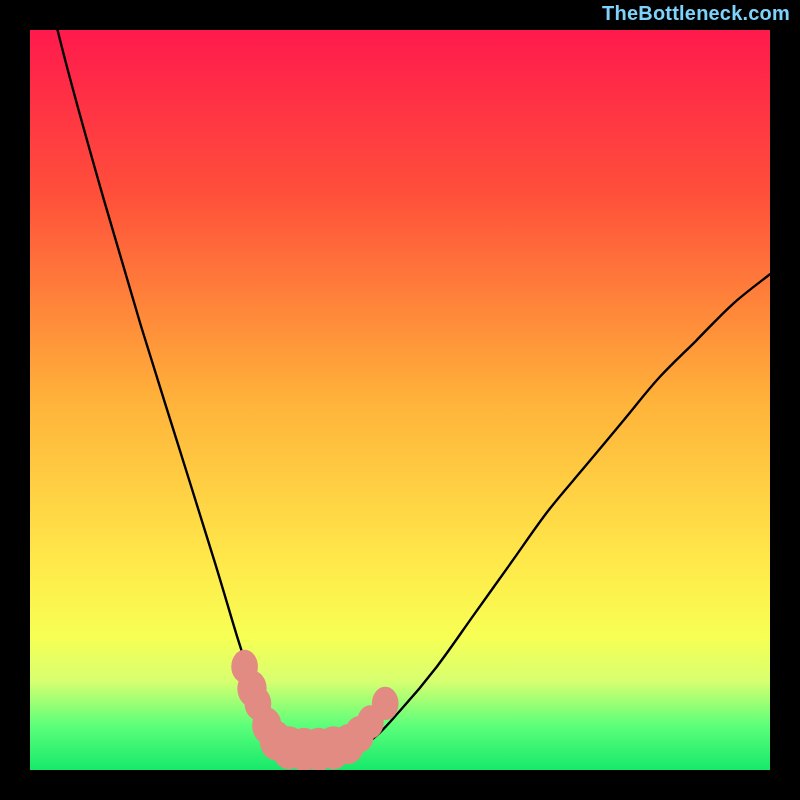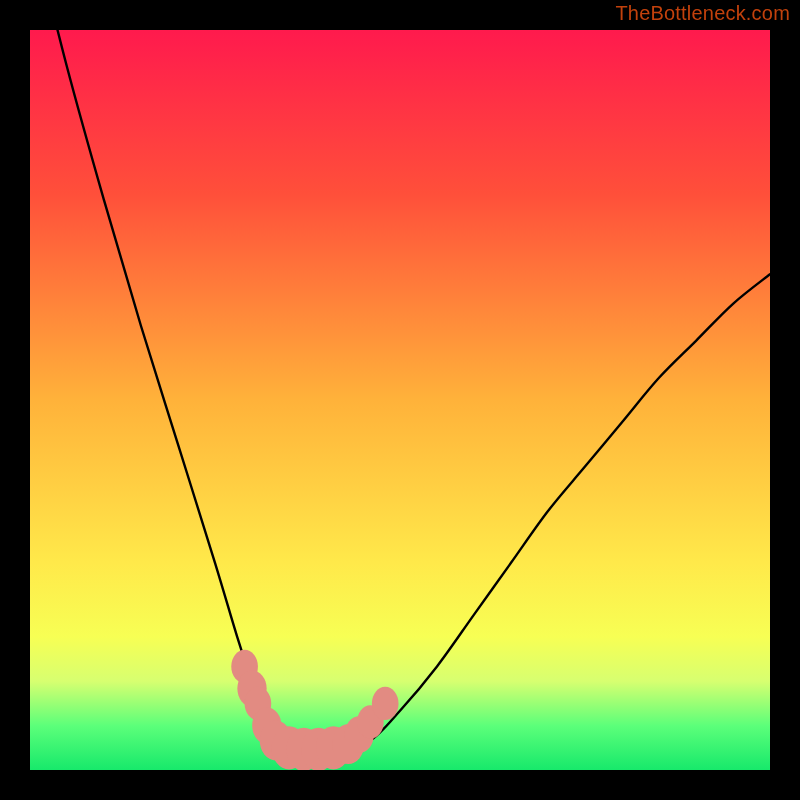--- a/index.html
+++ b/index.html
@@ -7,24 +7,24 @@
   .outer {
     width: 800px;
     height: 800px;
     background: #000;
     position: relative;
   }
   .attribution {
     position: absolute;
     top: 2px;
     right: 10px;
-    color: #c2410c;
+    color: #7dd3fc;
     font-family: Arial, Helvetica, sans-serif;
     font-size: 20px;
-    font-weight: 400;
+    font-weight: 700;
     letter-spacing: 0.2px;
   }
   .plot-area {
     position: absolute;
     left: 30px;
     top: 30px;
     width: 740px;
     height: 740px;
     overflow: hidden;
   }

